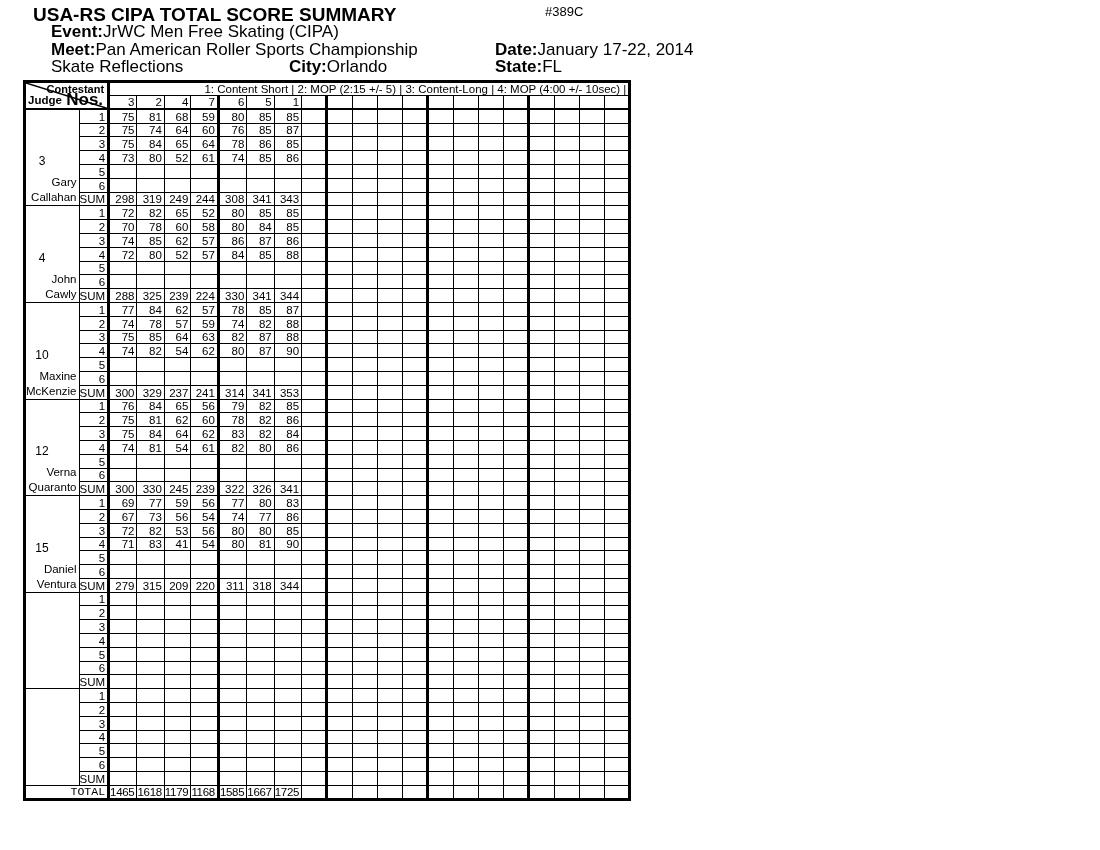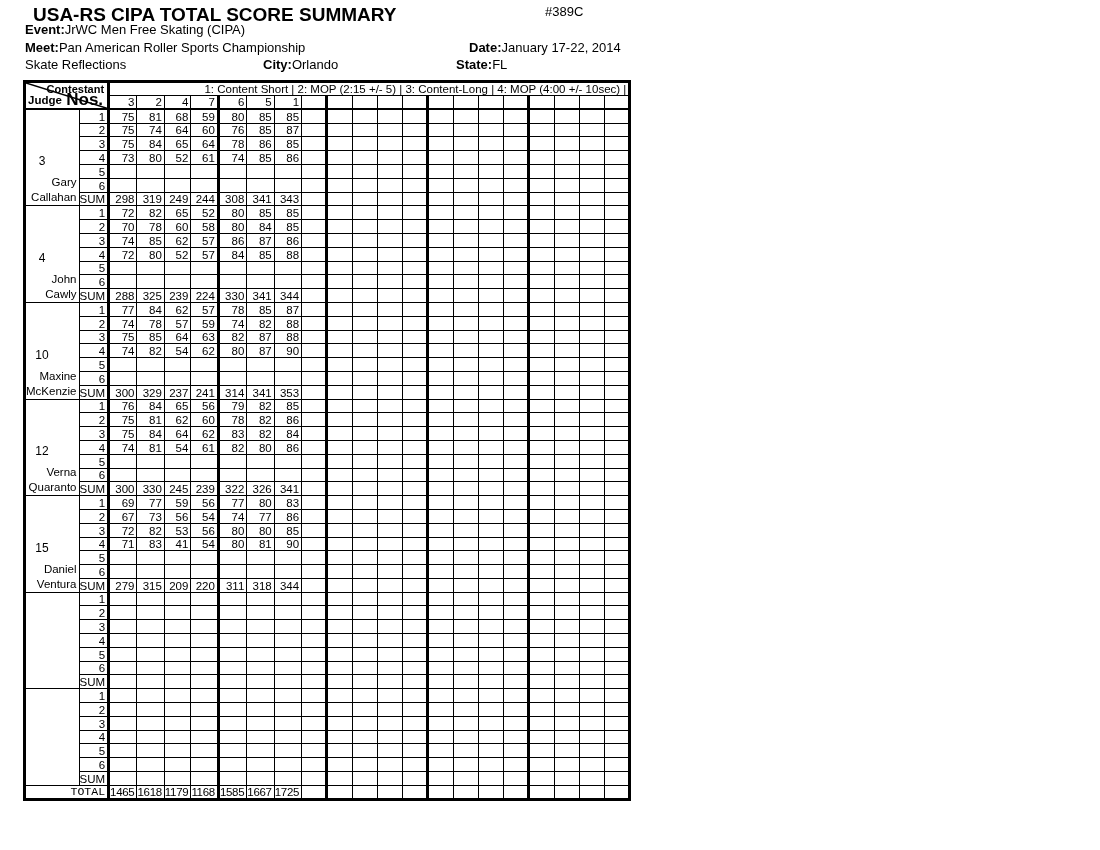--- a/index.html
+++ b/index.html
@@ -1,19 +1,19 @@
 <!DOCTYPE html>
 <html><head>
 <meta charset="utf-8">
 <style>
   html, body { margin:0; padding:0; background:#fff; }
   body { width:1100px; height:850px; position:relative; overflow:hidden; font-family:"Liberation Sans", sans-serif; color:#000; }
   .title { position:absolute; left:33px; top:4px; font-size:19px; font-weight:bold; letter-spacing:0px; }
   .code { position:absolute; left:545px; top:4px; font-size:13px; font-weight:normal; }
-  .info { position:absolute; font-size:13px; white-space:nowrap; }
+  .info { position:absolute; font-size:17px; white-space:nowrap;margin-left:26px; }
   .info b { font-weight:bold; }
   table.grid { position:absolute; left:23px; top:80px; border-collapse:collapse; table-layout:fixed; border:3px solid #000; border-right:3px solid #000; }
   table.grid td { border:1px solid #000; padding:0; height:13.8px; font-size:11.5px; line-height:12px; text-align:right; vertical-align:bottom; overflow:hidden; white-space:nowrap; padding-right:2px; box-sizing:border-box; }
   td.judgecell { text-align:left; vertical-align:top; font-size:11px; border-right:1px solid #000; padding-left:2px; border-bottom:2px solid #000;}
   td.rn { text-align:right; padding-right:12px; border-left:1px solid #000; }
   td.sumlbl { text-align:left; padding-left:2px; padding-right:0; }
   td.thickL { border-left:3px solid #000 !important; }
   td.blockend { border-bottom:2px solid #000; }
   td.hdr-desc { text-align:left; font-size:9.5px; padding-left:3px; vertical-align:middle; border-bottom:1px solid #000;}
   td.corner { position:relative; font-size:11px; text-align:left; vertical-align:bottom; }
@@ -31,21 +31,21 @@
 <body>
 
 <div class="title">USA-RS CIPA TOTAL SCORE SUMMARY</div>
 <div class="code">#389C</div>
 
 <div class="info" style="left:25px;top:22px;"><b>Event:</b><span>JrWC Men Free Skating  (CIPA)</span></div>
 <div class="info" style="left:25px;top:40px;"><b>Meet:</b><span>Pan American Roller Sports Championship</span></div>
 <div class="info" style="left:469px;top:40px;"><b>Date:</b><span>January 17-22, 2014</span></div>
 <div class="info" style="left:25px;top:57px;text-align:right;">Skate Reflections</div>
 <div class="info" style="left:263px;top:57px;"><b>City:</b><span>Orlando</span></div>
-<div class="info" style="left:456px;top:57px;"><b>State:</b><span>FL</span></div>
+<div class="info" style="left:469px;top:57px;"><b>State:</b><span>FL</span></div>
 
 <table class="grid" id="grid">
   <colgroup>
     <col style="width:52px">
       <col style="width:29px">
   <col style="width: 25.25px;">
       <col style="width: 25.25px;">
       <col style="width: 25.25px;">
       <col style="width: 25.25px;">
       <col style="width: 25.25px;">

